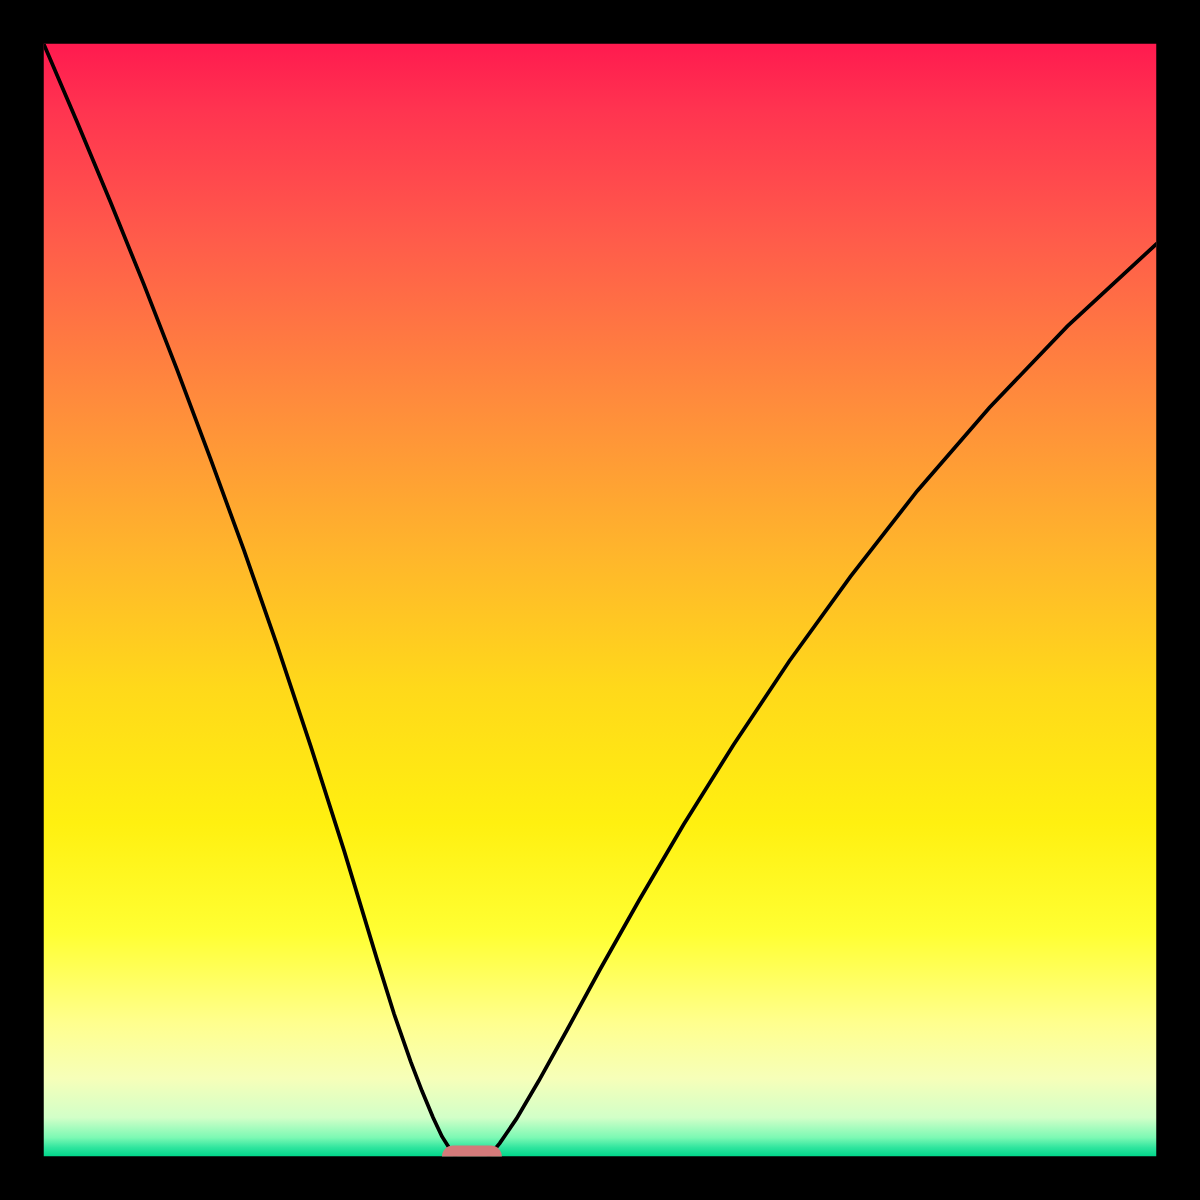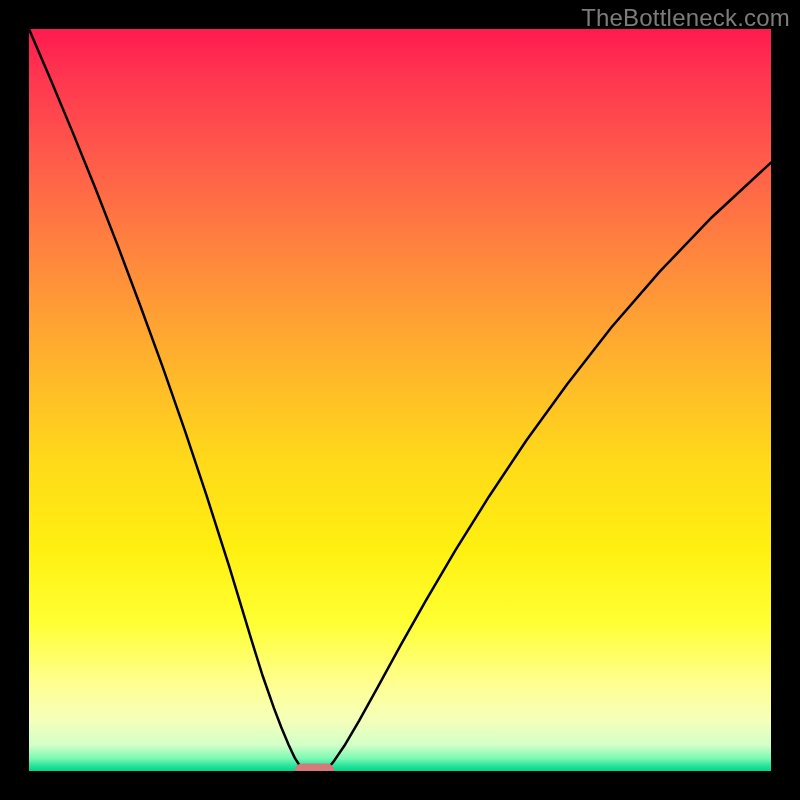--- a/index.html
+++ b/index.html
@@ -80,14 +80,13 @@
 
 <div class="frame">
   <div class="plot-area">
     <div class="gradient"></div>
     <svg class="curve-svg" viewBox="0 0 742 742" preserveAspectRatio="none">
       <path id="left-path" fill="none" stroke="#000" stroke-width="2.5" stroke-linecap="round" d="M 0.00 0.00 L 22.26 51.94 L 44.52 105.36 L 66.78 160.27 L 89.04 217.41 L 111.30 276.77 L 133.56 337.61 L 155.82 401.42 L 178.08 468.20 L 200.34 537.95 L 222.60 611.41 L 233.73 647.02 L 244.86 678.93 L 252.28 698.22 L 259.70 716.03 L 265.64 728.64 L 270.83 736.81 L 274.54 742.00"></path>
       <path id="right-path" fill="none" stroke="#000" stroke-width="2.5" stroke-linecap="round" d="M 296.80 742.00 L 304.22 733.10 L 315.35 716.77 L 330.19 691.54 L 348.74 658.15 L 371.00 617.34 L 396.97 571.34 L 426.65 520.88 L 460.04 467.46 L 497.14 411.81 L 537.95 355.42 L 582.47 298.28 L 630.70 242.63 L 682.64 188.47 L 742.00 133.56"></path>
     </svg>
     <div id="marker" class="marker" style="left: 285.67px; top: 742px; width: 40.81px; height: 14.84px;"></div>
   </div>
-  <div class="watermark">TheBottleneck.com</div>
 </div>
 
 </body></html>

